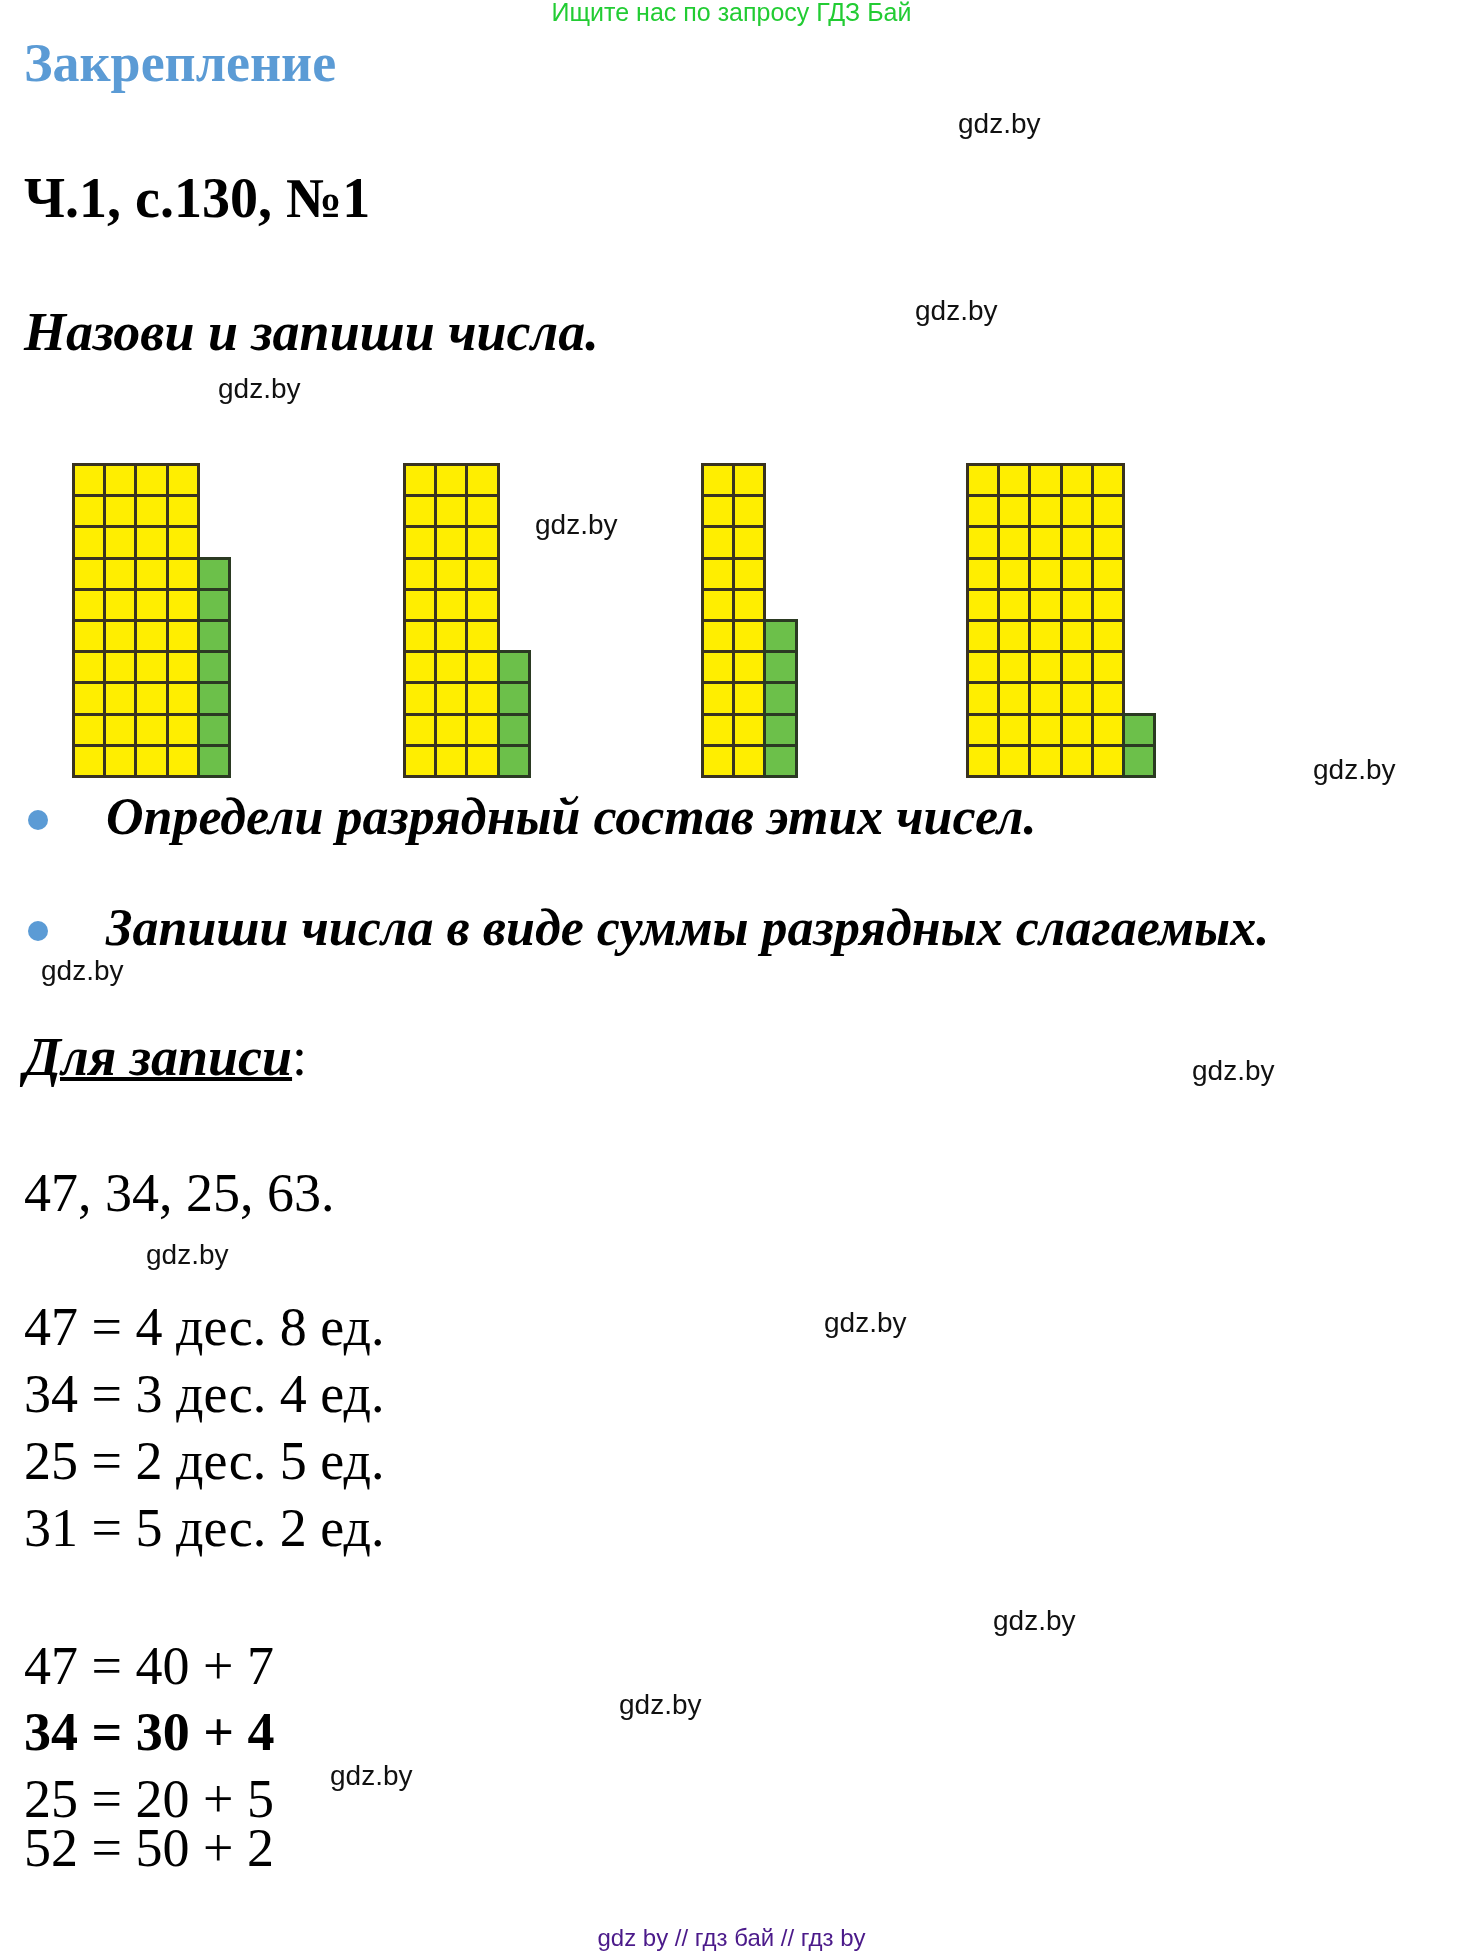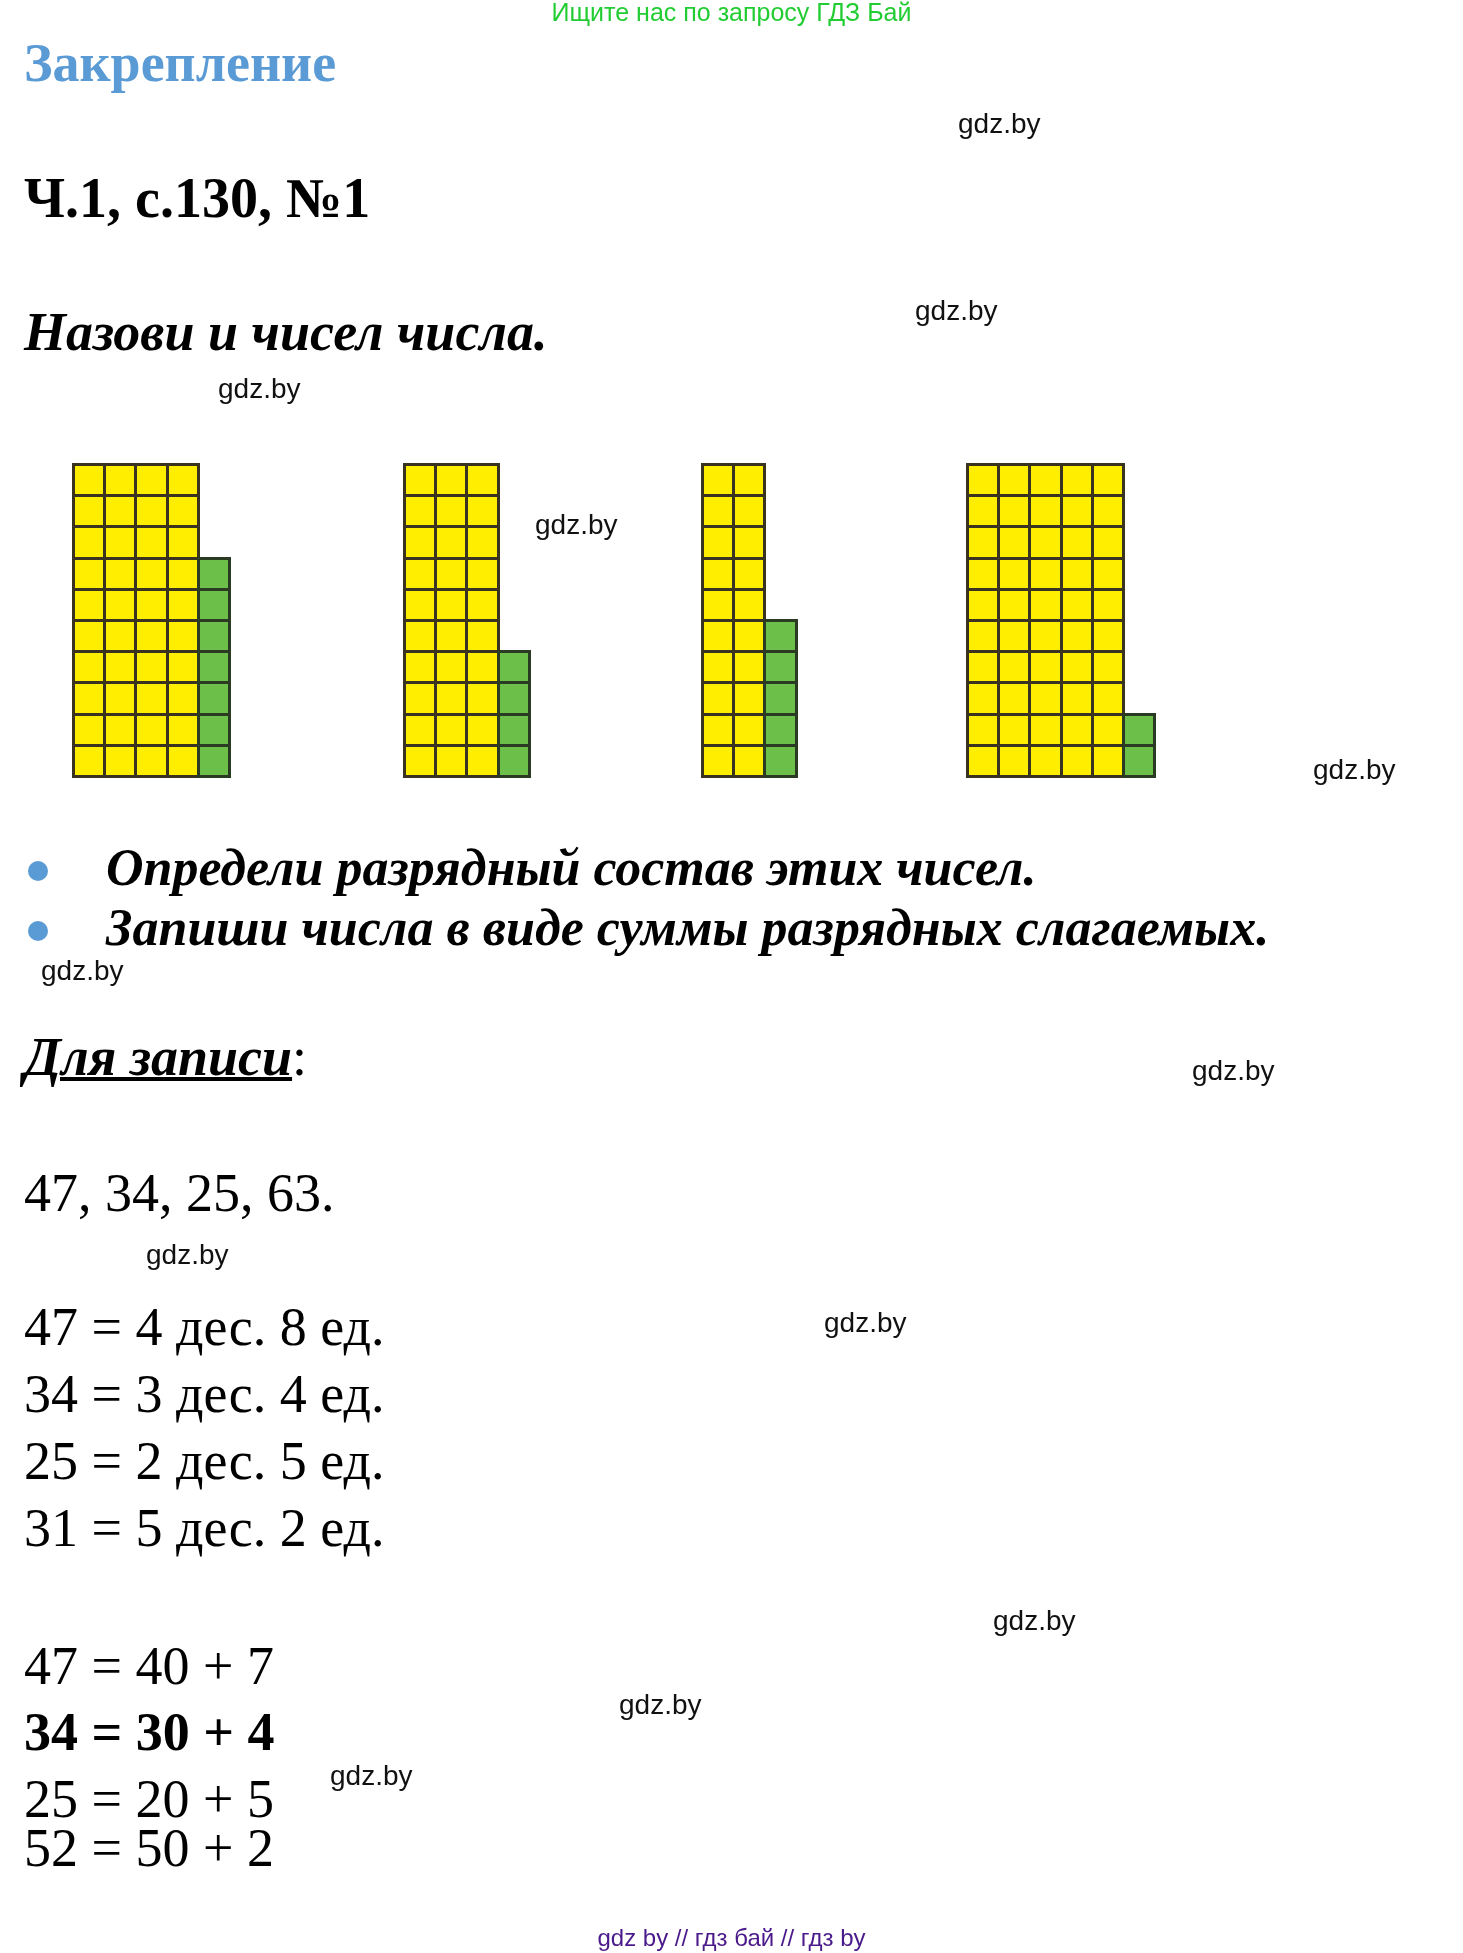--- a/index.html
+++ b/index.html
@@ -23,21 +23,21 @@
   .plain{left:24px;font-size:54px;line-height:1;}
   .footer{left:0;width:1463px;top:1924px;text-align:center;font-family:"Liberation Sans",sans-serif;font-size:24px;color:#4b1a8a;}
 </style>
 </head>
 <body>
 
 <div class="abs top-banner">Ищите нас по запросу ГДЗ Бай</div>
 
 <div class="abs section-title">Закрепление</div>
 <div class="abs task-ref">Ч.1, с.130, №1</div>
-<div class="abs instruction">Назови и чисел числа.</div>
+<div class="abs instruction">Назови и запиши числа.</div>
 
 <div class="abs wm" style="left:958px;top:110px;">gdz.by</div>
 <div class="abs wm" style="left:915px;top:297px;">gdz.by</div>
 <div class="abs wm" style="left:218px;top:375px;">gdz.by</div>
 <div class="abs wm" style="left:535px;top:511px;">gdz.by</div>
 <div class="abs wm" style="left:1313px;top:756px;">gdz.by</div>
 <div class="abs wm" style="left:41px;top:957px;">gdz.by</div>
 <div class="abs wm" style="left:1192px;top:1057px;">gdz.by</div>
 <div class="abs wm" style="left:146px;top:1241px;">gdz.by</div>
 <div class="abs wm" style="left:824px;top:1309px;">gdz.by</div>
@@ -207,21 +207,21 @@
       <div class="cell y" style="left: 124.8px; top: 156px; width: 34.2px; height: 34.2px;"></div>
       <div class="cell y" style="left: 124.8px; top: 187.2px; width: 34.2px; height: 34.2px;"></div>
       <div class="cell y" style="left: 124.8px; top: 218.4px; width: 34.2px; height: 34.2px;"></div>
       <div class="cell y" style="left: 124.8px; top: 249.6px; width: 34.2px; height: 34.2px;"></div>
       <div class="cell y" style="left: 124.8px; top: 280.8px; width: 34.2px; height: 34.2px;"></div>
       <div class="cell g" style="left: 156px; top: 280.8px; width: 34.2px; height: 34.2px;"></div>
       <div class="cell g" style="left: 156px; top: 249.6px; width: 34.2px; height: 34.2px;"></div>
     </div>
 </div>
 
-<div class="abs bullet-row" style="top:842px;">
+<div class="abs bullet-row" style="top:791px;">
   <span class="dot"></span>
   <span>Определи разрядный состав этих чисел.</span>
 </div>
 <div class="abs bullet-row" style="top:902px;">
   <span class="dot"></span>
   <span>Запиши числа в виде суммы разрядных слагаемых.</span>
 </div>
 
 <div class="abs for-record">
   <span class="u">Для записи</span><span class="c">:</span>

